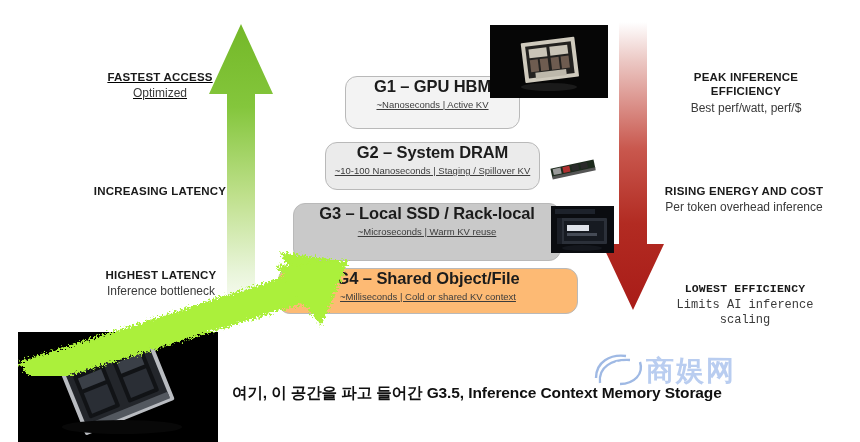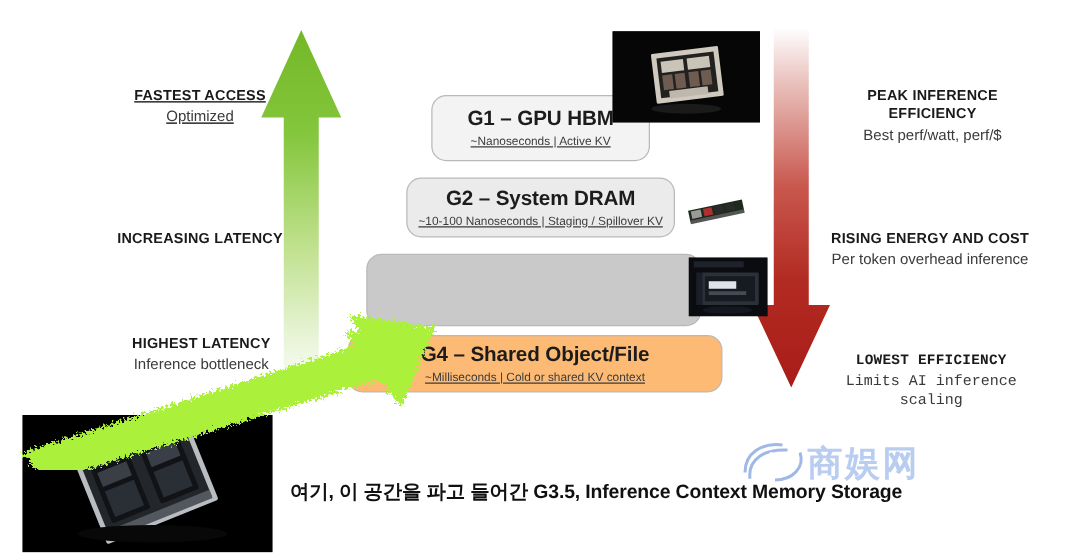--- a/index.html
+++ b/index.html
@@ -44,21 +44,21 @@
 
   
   .tier {
     position: absolute;
     border-radius: 12px;
     border: 1px solid #b9b9b9;
     box-sizing: border-box;
     display: flex;
     flex-direction: column;
     align-items: center;
-    justify-content: center;
+    justify-content: flex-start;
   }
   .tier-title {
     font-size: 16.5px;
     font-weight: bold;
     color: #1c1c1c;
     letter-spacing: -0.1px;
     white-space: nowrap;
   }
   .tier-sub {
     font-size: 9.5px;
@@ -170,20 +170,22 @@
     <div class="tier-title">G1 – GPU HBM</div>
     <div class="tier-sub">~Nanoseconds | Active KV</div>
   </div>
 
   <div class="tier" style="left:325px; top:142px; width:215px; height:48px; background:#EBEBEB;">
     <div class="tier-title">G2 – System DRAM</div>
     <div class="tier-sub">~10-100 Nanoseconds | Staging / Spillover KV</div>
   </div>
 
   <div class="tier" style="left:293px; top:203px; width:268px; height:58px; background:#C9C9C9;">
+    <div class="tier-title">G3 – Local SSD / Rack-local</div>
+    <div class="tier-sub">~Microseconds | Warm KV reuse</div>
   </div>
 
   <div class="tier" style="left:278px; top:268px; width:300px; height:46px; background:#fdba74;">
     <div class="tier-title">G4 – Shared Object/File</div>
     <div class="tier-sub">~Milliseconds | Cold or shared KV context</div>
   </div>
 
   <div class="photo" style="left:490px; top:25px; width:118px; height:73px;">
     <svg width="118" height="73" viewBox="0 0 118 73">
       <rect x="0" y="0" width="118" height="73" fill="#060606"></rect>

